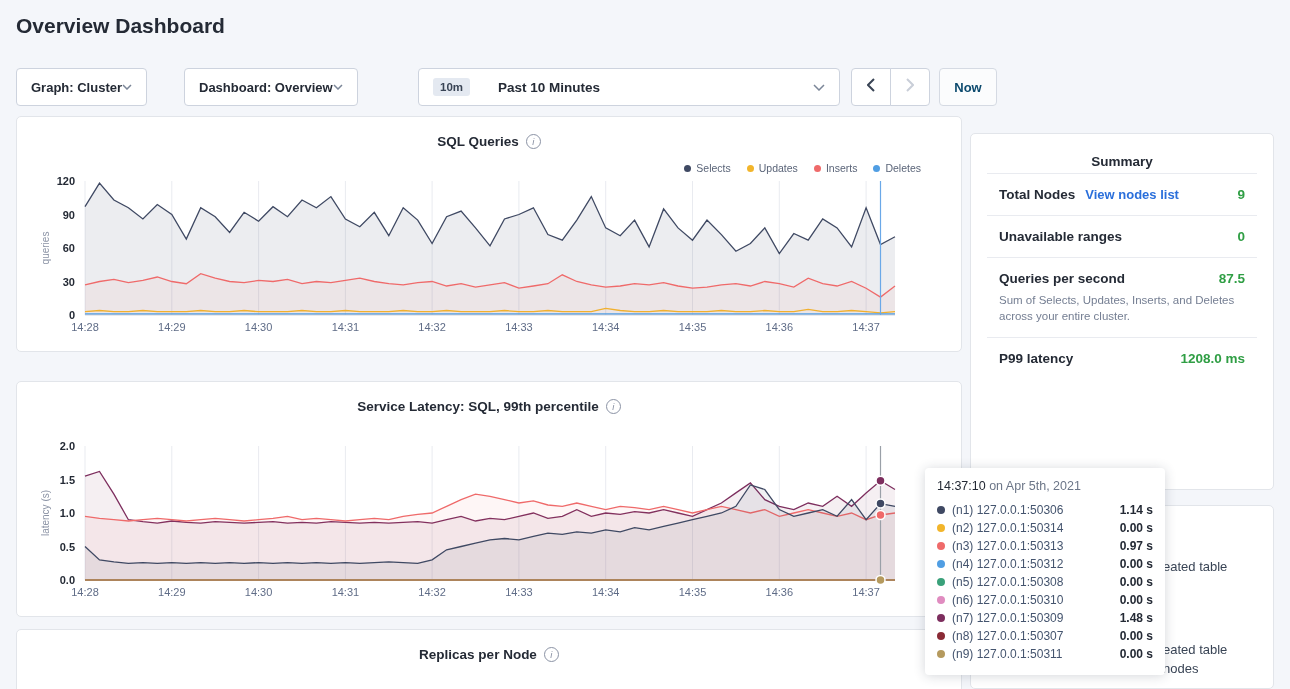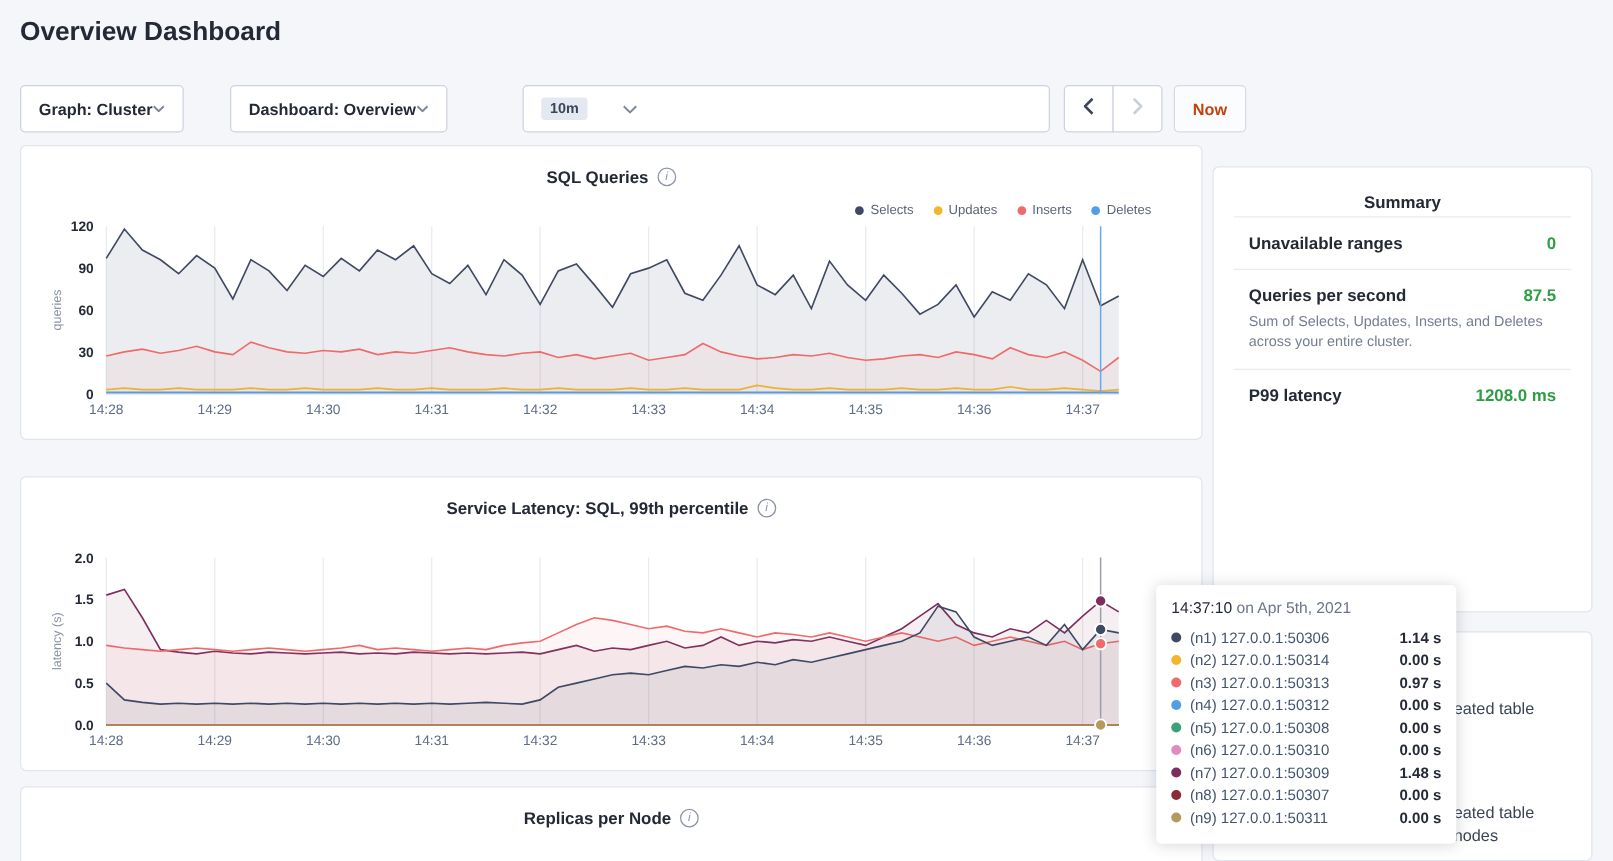--- a/index.html
+++ b/index.html
@@ -38,21 +38,21 @@
   .nav-btn {
     position:absolute; top:68px; width:40px; height:38px;
     background:#fff; border:1px solid #cdd3de;
     display:flex; align-items:center; justify-content:center; cursor:pointer;
   }
   #btn-prev { left:851px; border-radius:4px 0 0 4px; }
   #btn-next { left:890px; border-radius:0 4px 4px 0; }
   #btn-now {
     position:absolute; left:939px; top:68px; width:58px; height:38px;
     background:#fbfcfd; border:1px solid #d5dae3; border-radius:4px;
-    font-size:13px; font-weight:700; color:#c2410c;
+    font-size:13px; font-weight:700; color:#0c4a6e;
     display:flex; align-items:center; justify-content:center; cursor:pointer;
   }
   
   .card { position:absolute; background:#fff; border:1px solid #e2e5ea; border-radius:5px; }
   #card-sql      { left:16px;  top:116px; width:946px; height:236px; }
   #card-latency  { left:16px;  top:381px; width:946px; height:236px; }
   #card-replicas { left:16px;  top:629px; width:946px; height:120px; }
   #card-summary  { left:970px; top:133px; width:304px; height:357px; }
   #card-events   { left:970px; top:505px; width:304px; height:184px; }
   .chart-title {
@@ -113,20 +113,21 @@
 <div class="dropdown" id="dd-dashboard">
   <span>Dashboard: Overview</span>
   <span class="chev-down">
     <svg width="10" height="6">
         <polyline points="1,1 5,5 9,1" fill="none" stroke="#7b8698" stroke-width="1.5"></polyline>
       </svg>
   </span>
 </div>
 <div id="time-picker">
   <span class="time-badge">10m</span>
+  <span class="time-label">Past 10 Minutes</span>
   <span class="chev-down">
     <svg width="12" height="7">
         <polyline points="1,1 6,6 11,1" fill="none" stroke="#7b8698" stroke-width="1.5"></polyline>
       </svg>
   </span>
 </div>
 <div class="nav-btn" id="btn-prev">
   <span>
     <svg width="8" height="14">
         <polyline points="7,1 1,7 7,13" fill="none" stroke="#394455" stroke-width="2"></polyline>
@@ -260,20 +261,27 @@
   <div class="chart-title">
     <span>Replicas per Node</span>
     <span class="info-icon">i</span>
   </div>
 </div>
 
 <div class="card" id="card-summary">
   <div class="sum-title">Summary</div>
   <div class="sum-row">
     <div class="sum-head">
+      <span class="sum-label">Total Nodes</span>
+      <span class="sum-link">View nodes list</span>
+      <span class="sum-value">9</span>
+    </div>
+  </div>
+  <div class="sum-row">
+    <div class="sum-head">
       <span class="sum-label">Unavailable ranges</span>
       <span class="sum-value">0</span>
     </div>
   </div>
   <div class="sum-row">
     <div class="sum-head">
       <span class="sum-label">Queries per second</span>
       <span class="sum-value">87.5</span>
     </div>
     <div class="sum-desc">Sum of Selects, Updates, Inserts, and Deletes across your entire cluster.</div>

